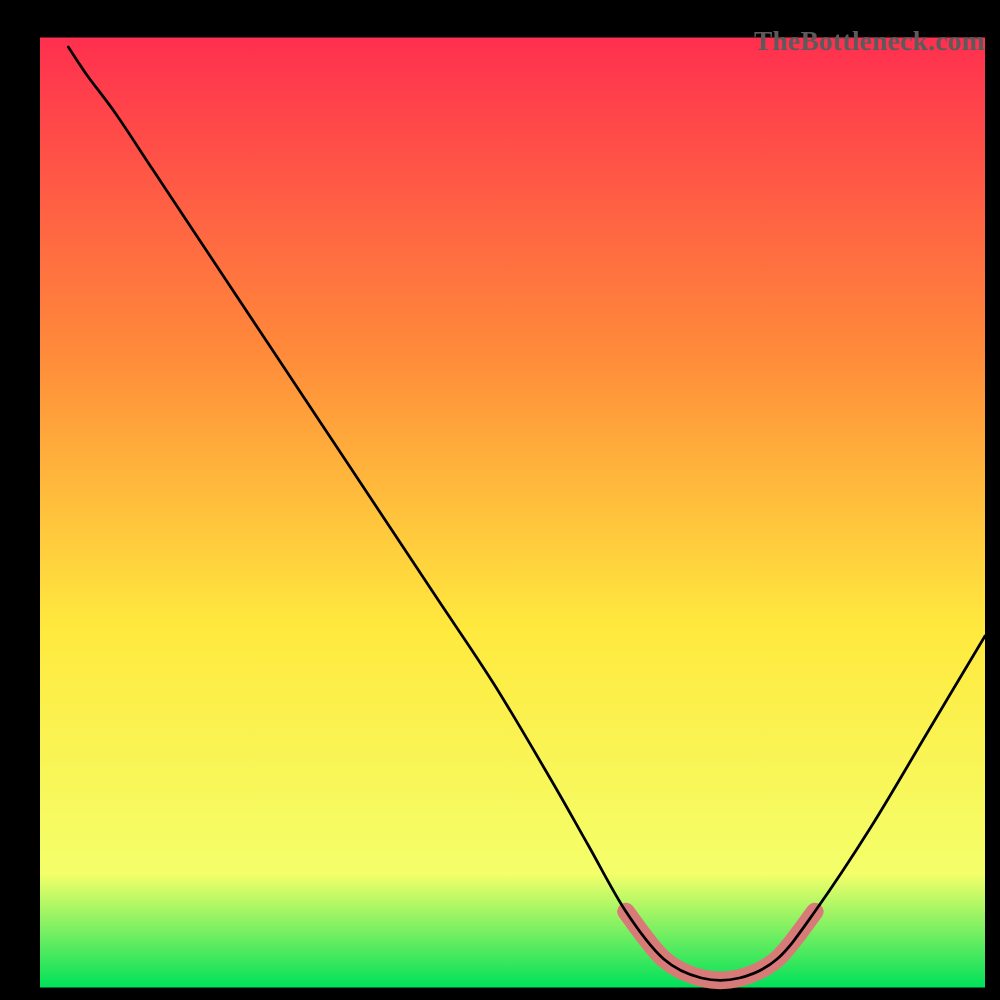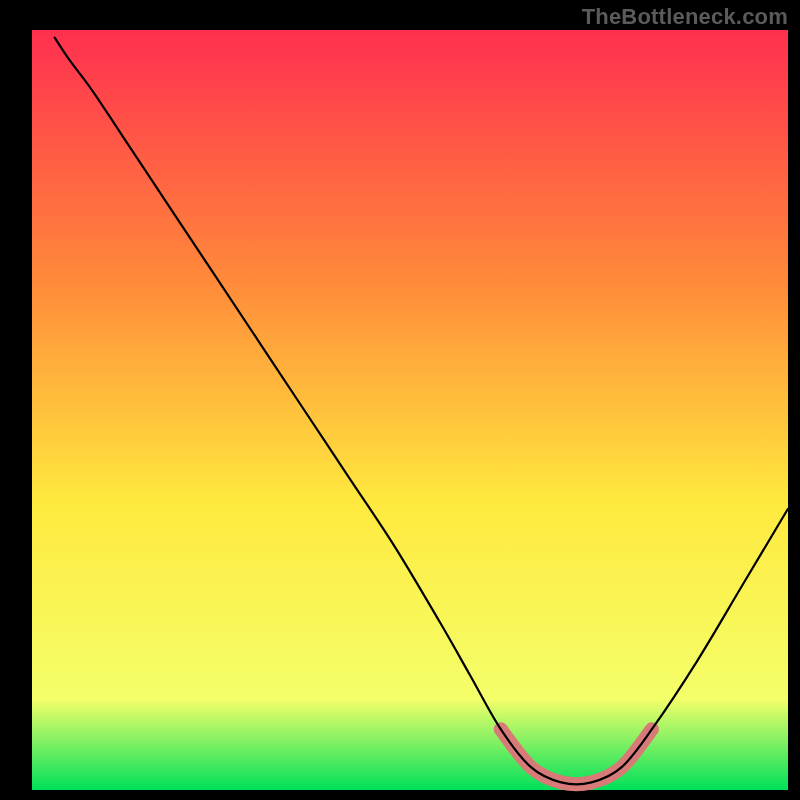--- a/index.html
+++ b/index.html
@@ -13,23 +13,23 @@
   .frame {
     position: absolute;
     top: 0;
     left: 0;
     width: 800px;
     height: 800px;
     background: #000000;
   }
   .watermark {
     position: absolute;
-    top: 4px;
+    top: 20px;
     right: 12px;
-    font-family: Liberation Sans, sans-serif;
+    font-family: Liberation Serif, serif;
     font-size: 22px;
     font-weight: bold;
     color: #5b5b5b;
     letter-spacing: 0.2px;
     z-index: 10;
   }
   svg.plot {
     position: absolute;
     top: 0;
     left: 0;

